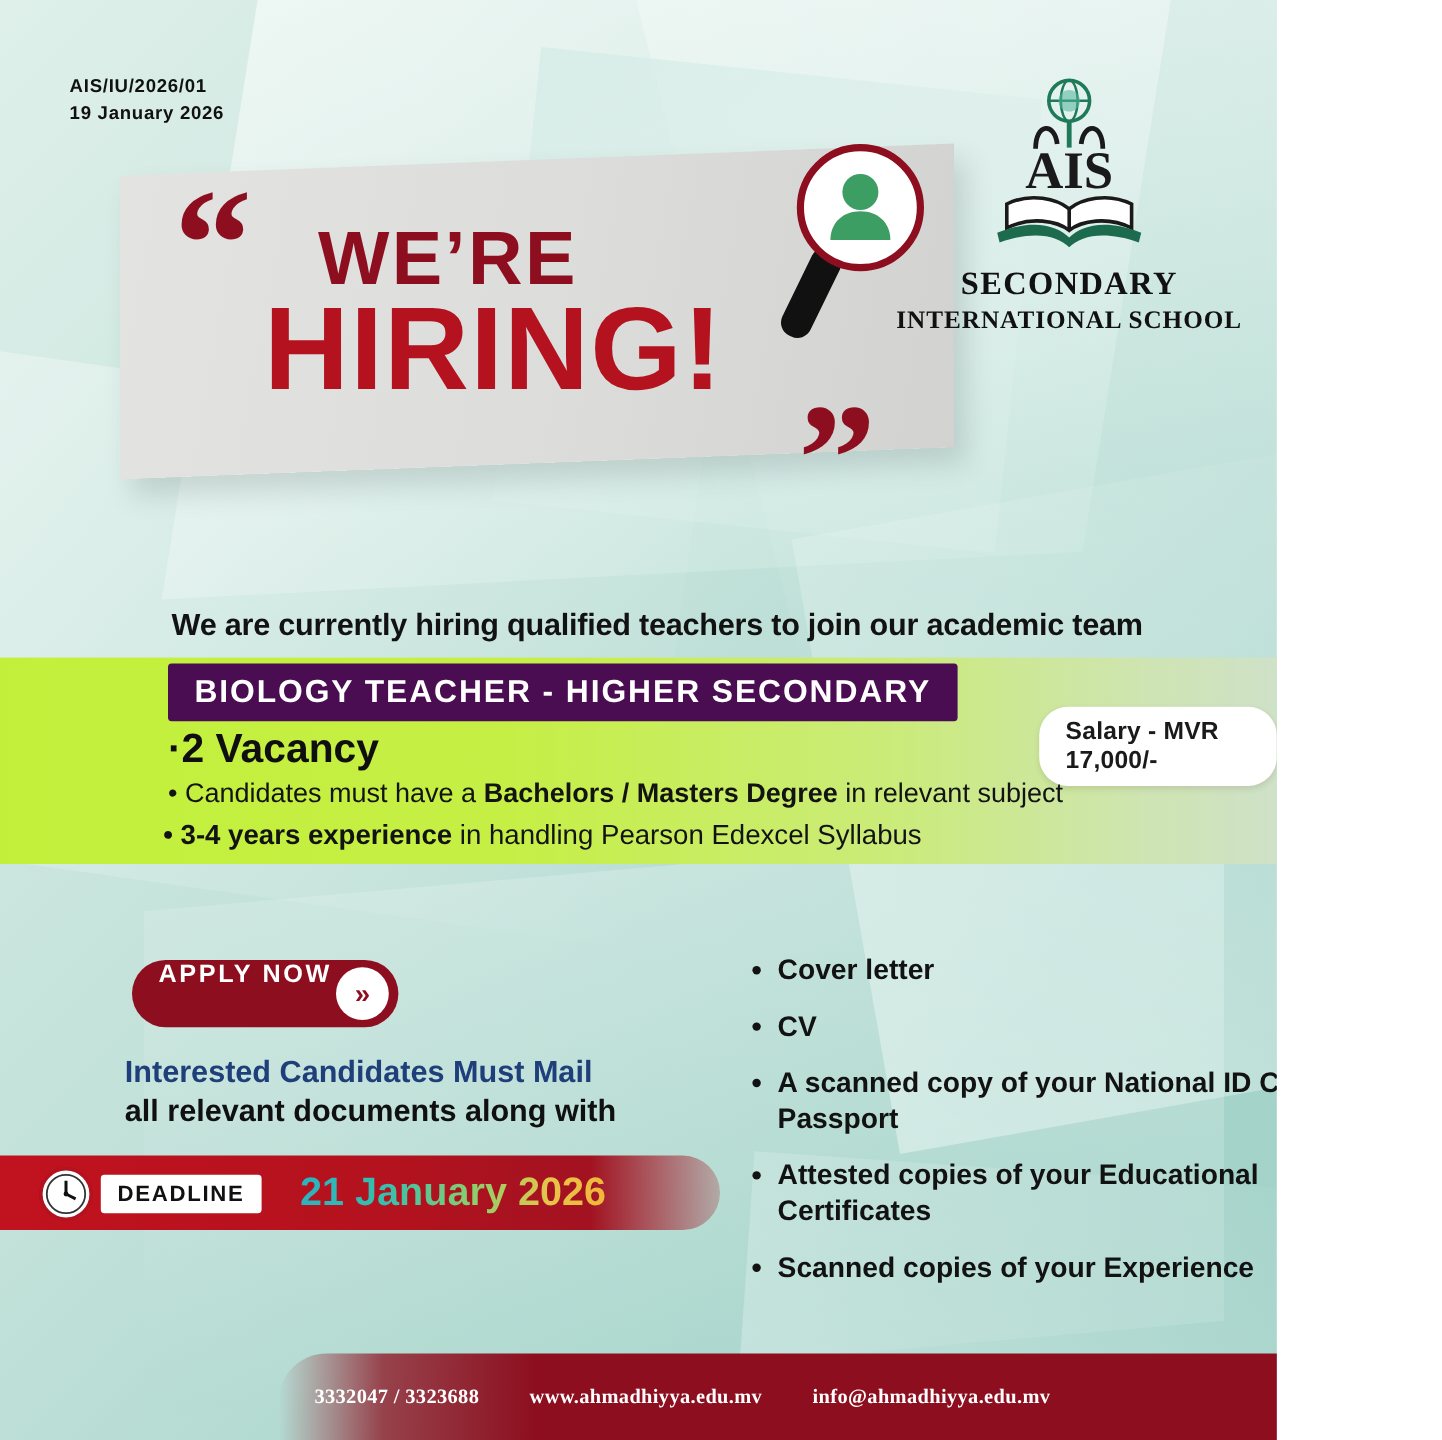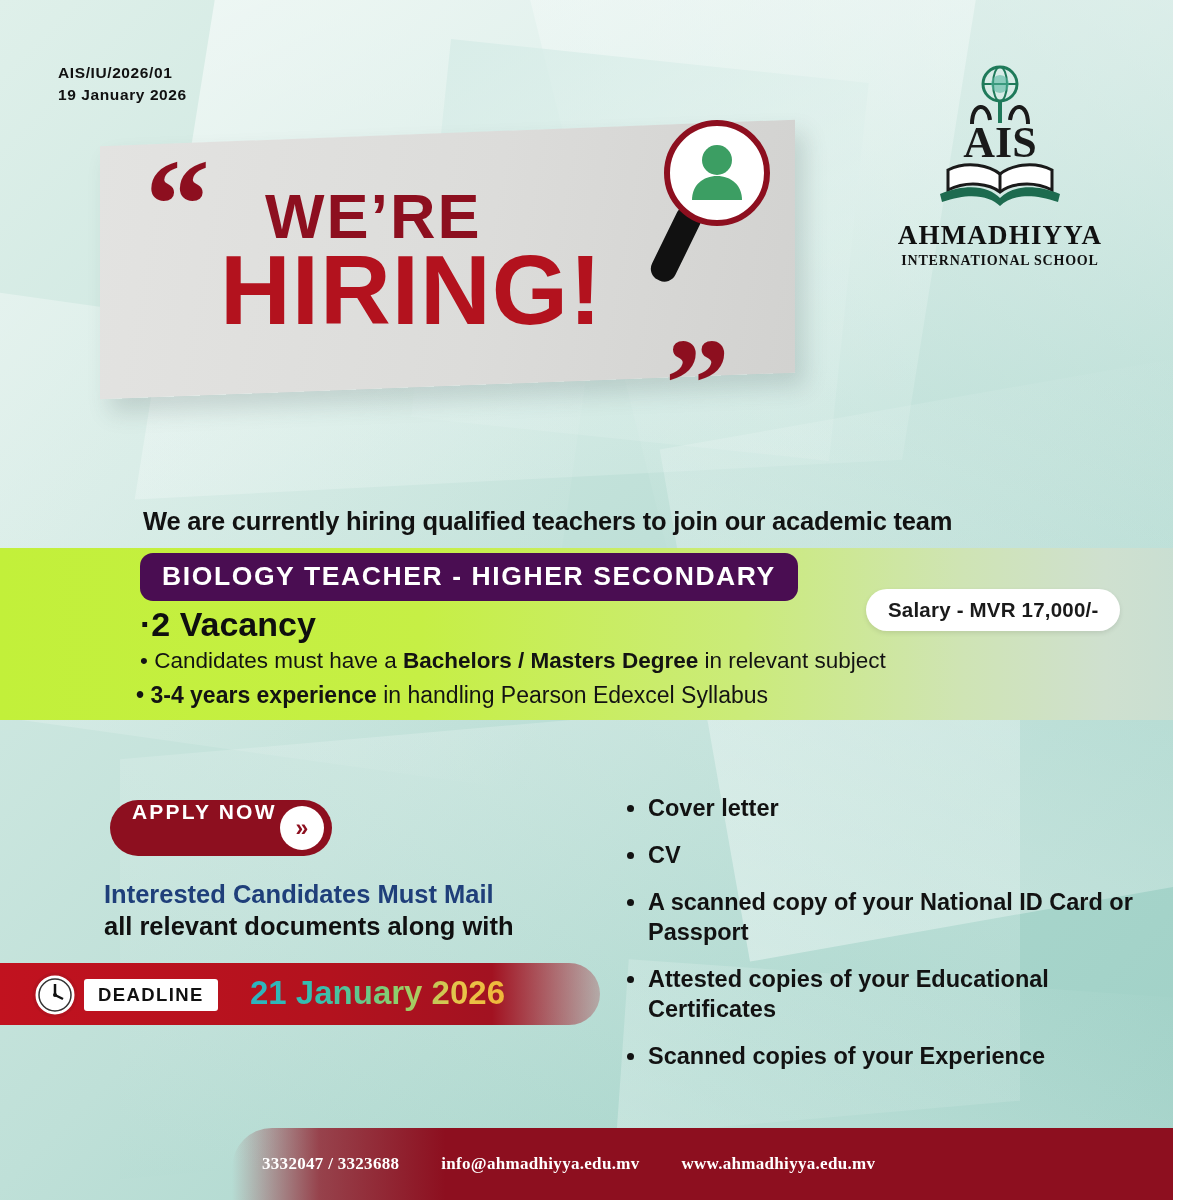--- a/index.html
+++ b/index.html
@@ -7,21 +7,21 @@
     padding: 0;
   }
   body {
     width: 1202px;
     height: 1200px;
     font-family: "Liberation Sans", sans-serif;
     overflow: hidden;
   }
   .poster {
     position: relative;
-    width: 1173px;
+    width: 1064px;
     height: 1200px;
     background: linear-gradient(135deg, #dff0ea 0%, #cfe8e1 25%, #bfe0d8 50%, #a9d6cc 75%, #9fd0c6 100%);
     overflow: hidden;
   }
   
   .facet {
     position: absolute;
     pointer-events: none;
   }
   .f1 {
@@ -160,21 +160,21 @@
     font-weight: bold;
     color: #111;
     font-size: 27px;
     letter-spacing: 1.2px;
     margin-top: 4px;
   }
   .logo-sub {
     font-family: "Liberation Serif", serif;
     font-weight: bold;
     color: #111;
-    font-size: 14px;
+    font-size: 21px;
     letter-spacing: 0.8px;
     margin-top: 2px;
   }
 
   
   .intro {
     position: absolute;
     top: 507px;
     left: 143px;
     font-size: 25.5px;
@@ -195,21 +195,21 @@
   .role-bar {
     position: absolute;
     top: 553px;
     left: 140px;
     background: #4a0d52;
     color: #fff;
     font-size: 26.5px;
     font-weight: bold;
     letter-spacing: 1.6px;
     padding: 8px 22px 9px 22px;
-    border-radius: 13px;
+    border-radius: 3px;
   }
   .salary-pill {
     position: absolute;
     top: 589px;
     left: 866px;
     background: #ffffff;
     color: #1a1a1a;
     font-size: 20.5px;
     font-weight: bold;
     padding: 9px 22px;
@@ -420,21 +420,21 @@
       <ellipse cx="80" cy="22" rx="7" ry="17" fill="none" stroke="#1f7a5a" stroke-width="2"></ellipse>
       <line x1="63" y1="22" x2="97" y2="22" stroke="#1f7a5a" stroke-width="2"></line>
       <circle cx="80" cy="22" r="9" fill="#4fb39a" opacity="0.55"></circle>
       <rect x="78" y="39" width="4" height="22" fill="#1f7a5a"></rect>
       <path d="M52 62 C52 40 68 40 70 58 M108 62 C108 40 92 40 90 58" fill="none" stroke="#1a1a1a" stroke-width="4"></path>
       <text x="80" y="95" font-family="Liberation Serif, serif" font-size="44" font-weight="bold" fill="#1a1a1a" text-anchor="middle">AIS</text>
       <path d="M28 108 C48 98 70 104 80 112 C90 104 112 98 132 108 L132 128 C112 118 90 122 80 130 C70 122 48 118 28 128 Z" fill="#ffffff" stroke="#1a1a1a" stroke-width="3"></path>
       <path d="M80 112 L80 130" stroke="#1a1a1a" stroke-width="3"></path>
       <path d="M20 132 C50 120 70 126 80 136 C90 126 110 120 140 132 L138 140 C110 130 90 134 80 144 C70 134 50 130 22 140 Z" fill="#1d6b4f"></path>
     </svg>
-    <div class="logo-name">AHMADHIYYA</div>
+    <div class="logo-name">SECONDARY</div>
     <div class="logo-sub">INTERNATIONAL SCHOOL</div>
   </div>
 
   <div class="intro">We are currently hiring qualified teachers to join our academic team</div>
 
   <div class="green-band"></div>
   <div class="role-bar">BIOLOGY TEACHER - HIGHER SECONDARY</div>
   <div class="salary-pill">Salary - MVR 17,000/-</div>
   <div class="vacancy">·2 Vacancy</div>
   <div class="req1">
@@ -470,17 +470,17 @@
       <li>Cover letter</li>
       <li>CV</li>
       <li>A scanned copy of your National ID Card or Passport</li>
       <li>Attested copies of your Educational Certificates</li>
       <li>Scanned copies of your Experience</li>
     </ul>
   </div>
 
   <div class="footer">
     <span>3332047 / 3323688</span>
+    <span>www.ahmadhiyya.edu.mv</span>
     <span>info@ahmadhiyya.edu.mv</span>
-    <span>www.ahmadhiyya.edu.mv</span>
   </div>
 
 </div>
 
 </body></html>

